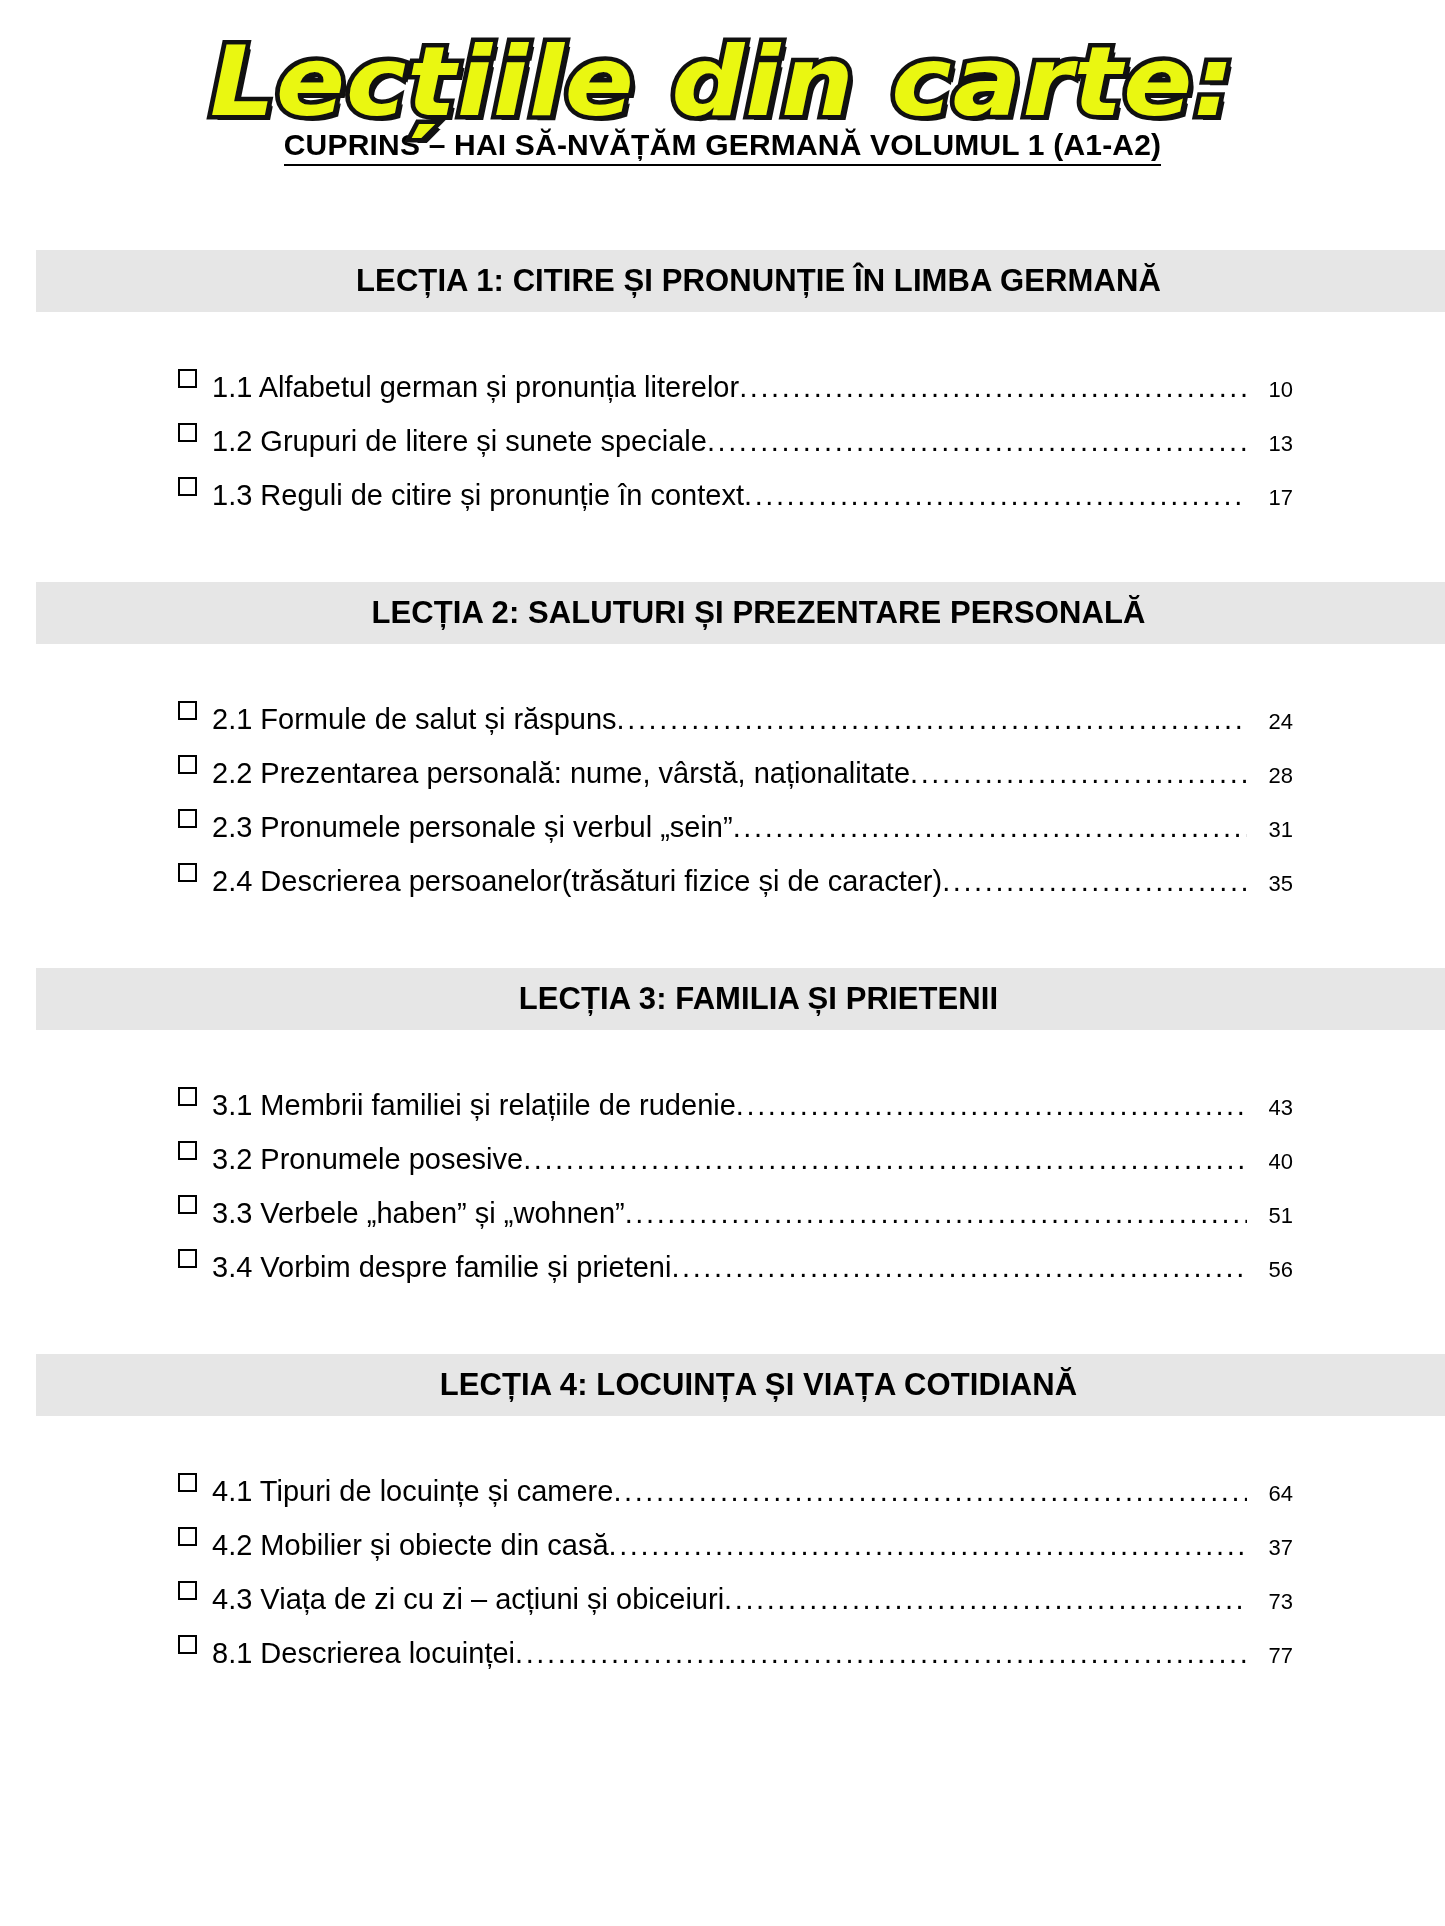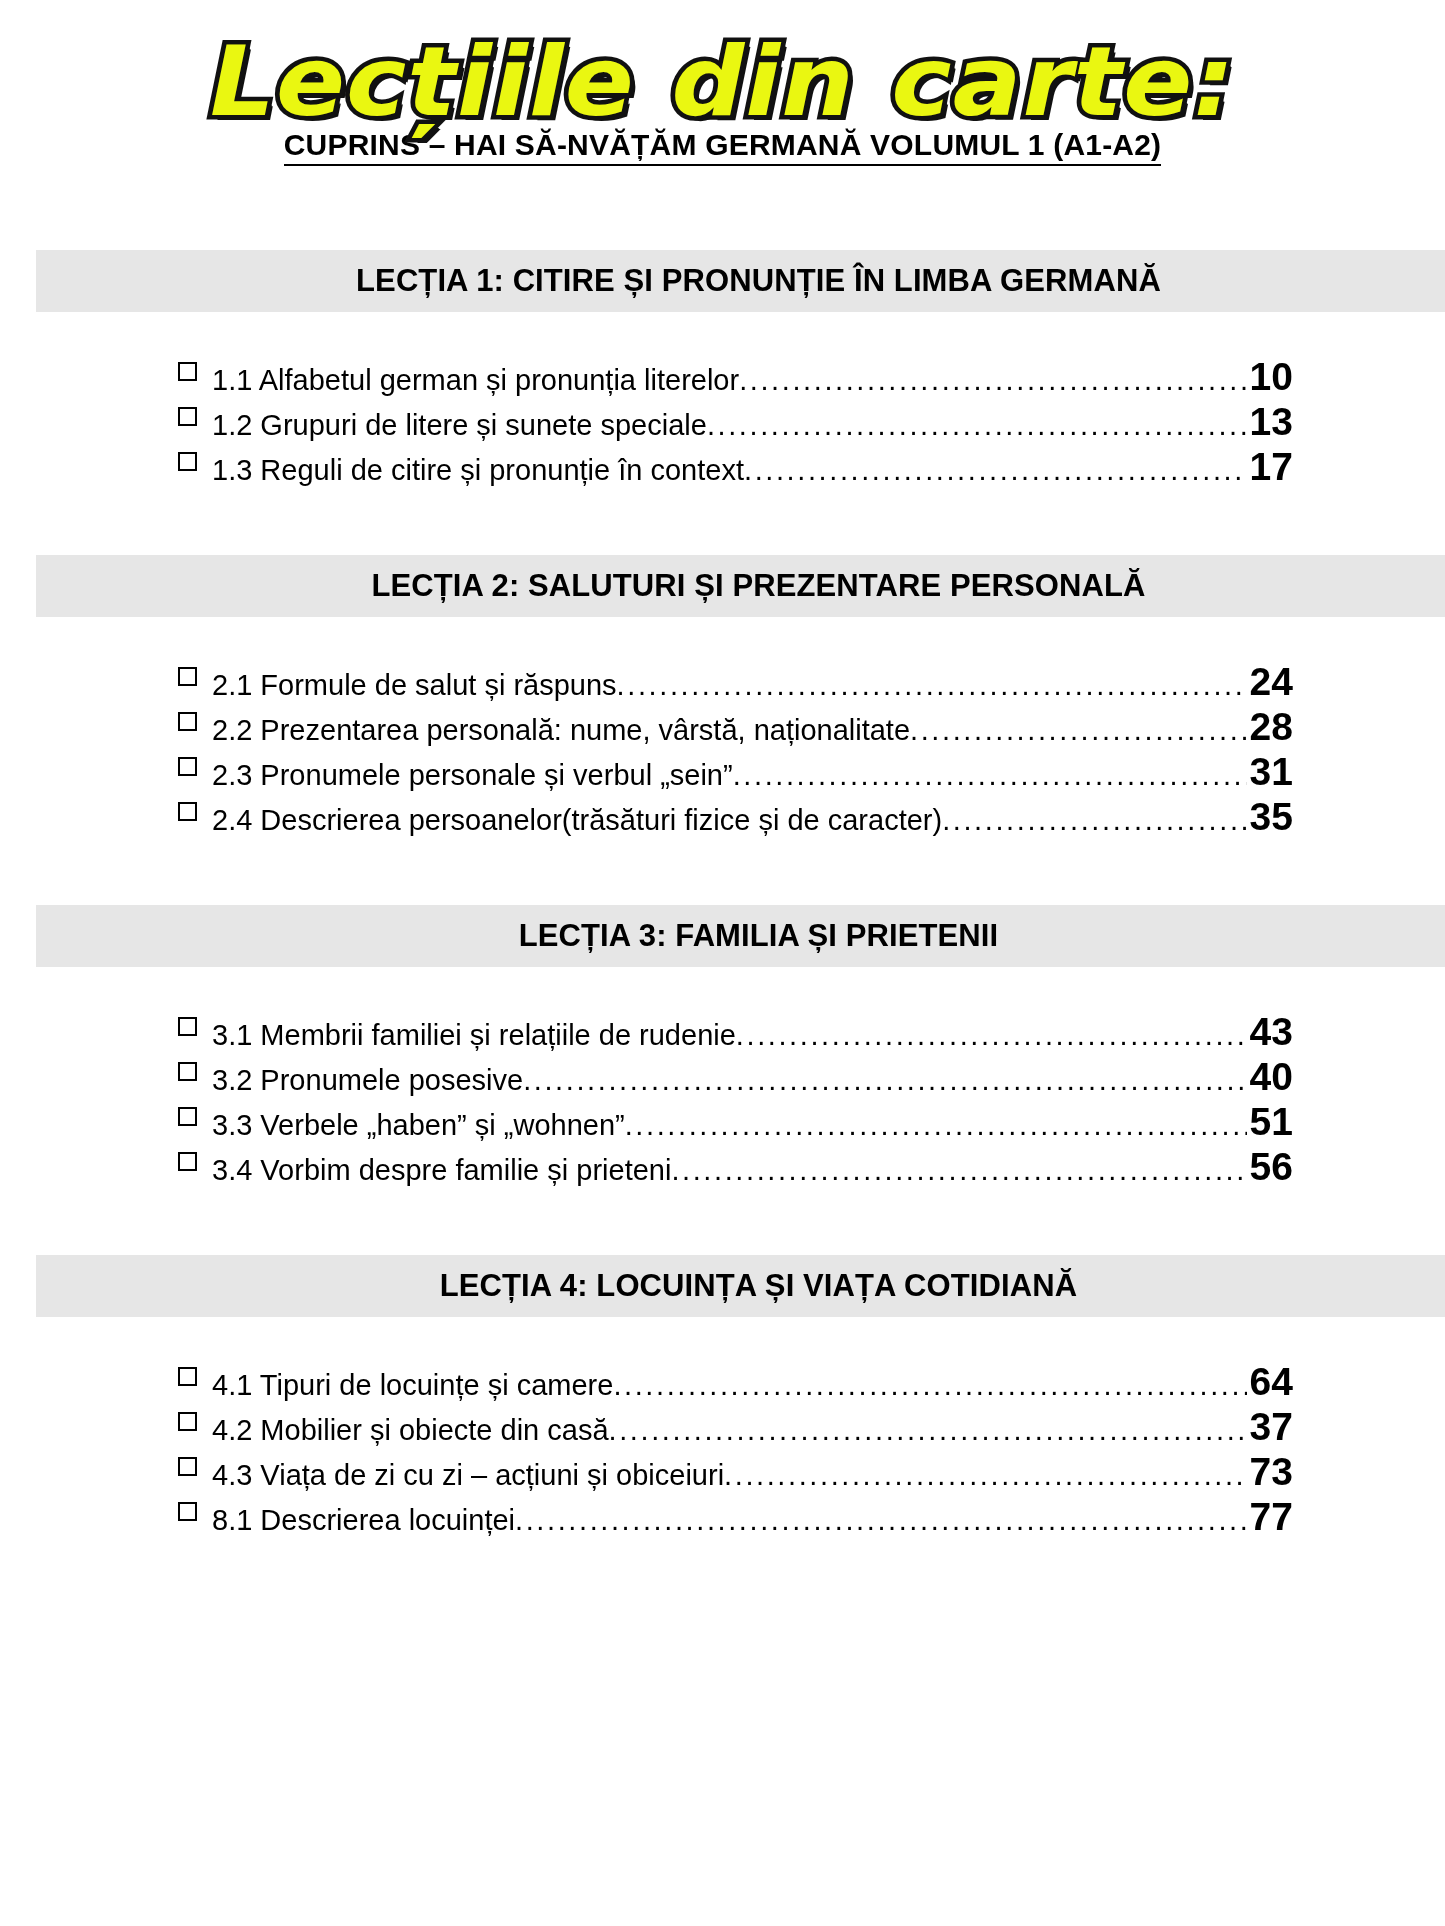--- a/index.html
+++ b/index.html
@@ -95,20 +95,21 @@
   }
   .toc-item {
     display: flex;
     align-items: baseline;
     font-family: "Liberation Sans", sans-serif;
     font-size: 29px;
     line-height: 41px;
     padding-left: 178px;
     padding-right: 152px;
     white-space: nowrap;
+    margin-top: 11px;
   }
   .cb-icon {
     flex: 0 0 auto;
     width: 34px;
     position: relative;
     display: inline-block;
     height: 26px;
     top: -2px;
   }
   .cb-icon .sq {
@@ -138,22 +139,21 @@
     overflow: hidden;
     white-space: nowrap;
     letter-spacing: 2.6px;
     font-size: 29px;
     min-width: 12px;
   }
   .page-num {
     flex: 0 0 auto;
     text-align: right;
     min-width: 46px;
-    font-size: 39px;
-    font-weight: bold;
+    font-size: 22px;
   }
 </style>
 </head>
 <body>
 
 <div class="page">
 
   <div class="wordart-wrap">
     <span class="wordart">Lecțiile din carte:</span>
   </div>

